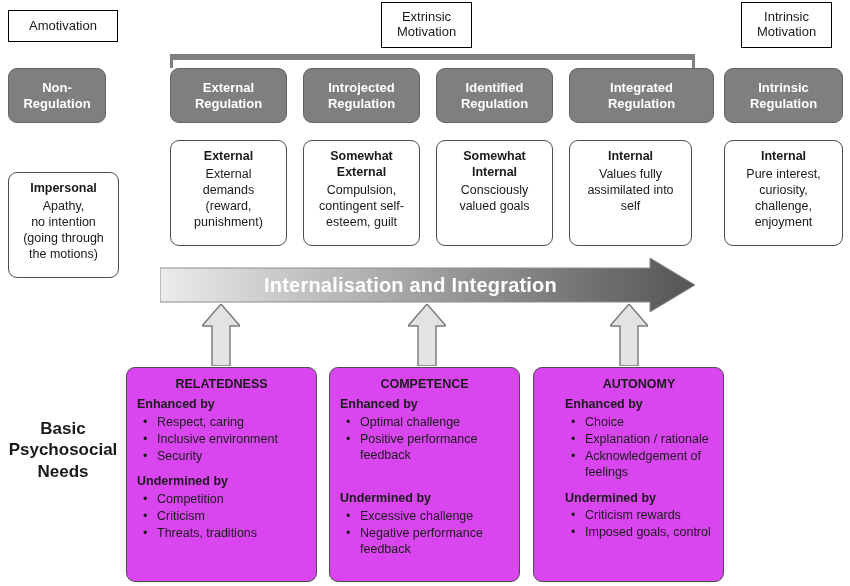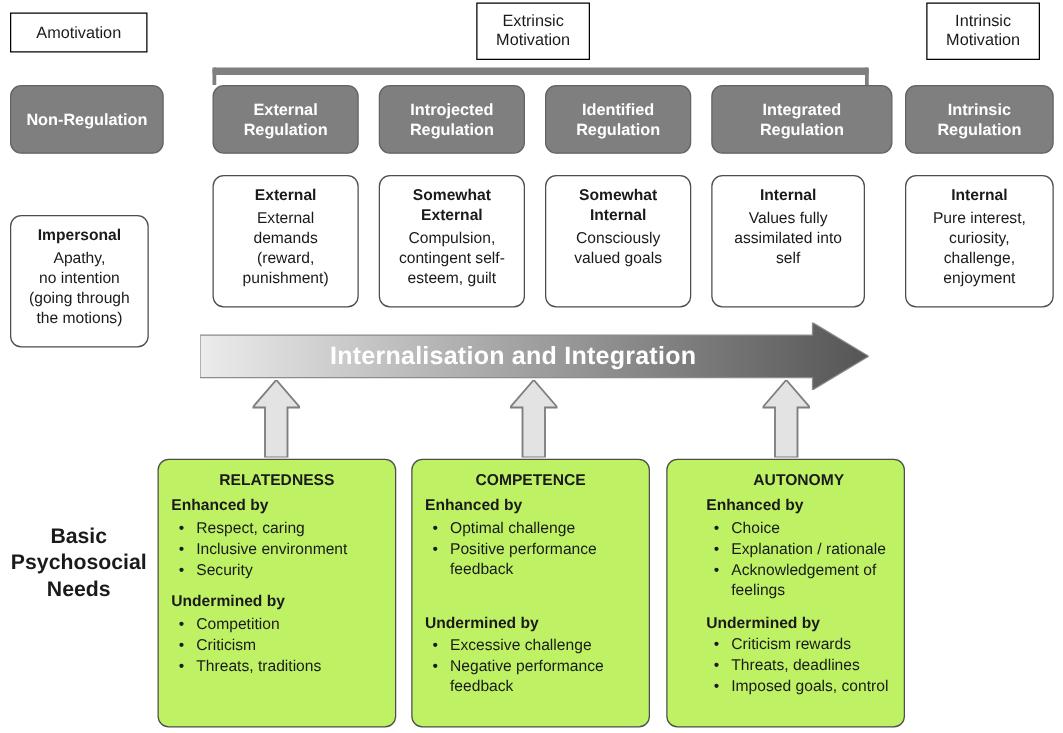--- a/index.html
+++ b/index.html
@@ -91,21 +91,21 @@
     color: #ffffff;
     font-size: 20px;
     font-weight: bold;
     letter-spacing: 0.2px;
     padding-right: 34px;
     box-sizing: border-box;
   }
 
   
   .need-box {
-    background: #bef264;
+    background: #d946ef;
     border: 1px solid #4d4d4d;
     border-radius: 9px;
     font-size: 12.5px;
     padding: 8px 10px 6px 10px;
     line-height: 1.3;
   }
   .need-title {
     text-align: center;
     font-weight: bold;
     font-size: 12.5px;
@@ -157,21 +157,21 @@
 
   <div class="abs cat-label" style="left:741px; top:2px; width:91px; height:46px;">
     <span style="white-space:pre-line;">Intrinsic
 Motivation</span>
   </div>
 
   <div class="abs bracket" style="left:170px; top:54px; width:525px; height:6px;"></div>
   <div class="abs bracket-tick" style="left:170px; top:54px; height:14px;"></div>
   <div class="abs bracket-tick" style="left:692px; top:54px; height:14px;"></div>
 
-  <div class="abs reg-box" style="left:8px; top:68px; width:123px; height:55px;">
+  <div class="abs reg-box" style="left:8px; top:68px; width:98px; height:55px;">
     <span style="white-space:pre-line;">Non-Regulation</span>
   </div>
   <div class="abs reg-box" style="left:170px; top:68px; width:117px; height:55px;">
     <span style="white-space:pre-line;">External
 Regulation</span>
   </div>
   <div class="abs reg-box" style="left:303px; top:68px; width:117px; height:55px;">
     <span style="white-space:pre-line;">Introjected
 Regulation</span>
   </div>
@@ -306,18 +306,17 @@
     <div class="need-title">AUTONOMY</div>
     <div class="need-sub">Enhanced by</div>
     <ul class="need-list">
       <li>Choice</li>
       <li>Explanation / rationale</li>
       <li>Acknowledgement of feelings</li>
     </ul>
     <div class="need-sub under">Undermined by</div>
     <ul class="need-list">
       <li>Criticism rewards</li>
-      <li>Threats, deadlines</li>
       <li>Imposed goals, control</li>
     </ul>
   </div>
 
 </div>
 
 </body></html>

